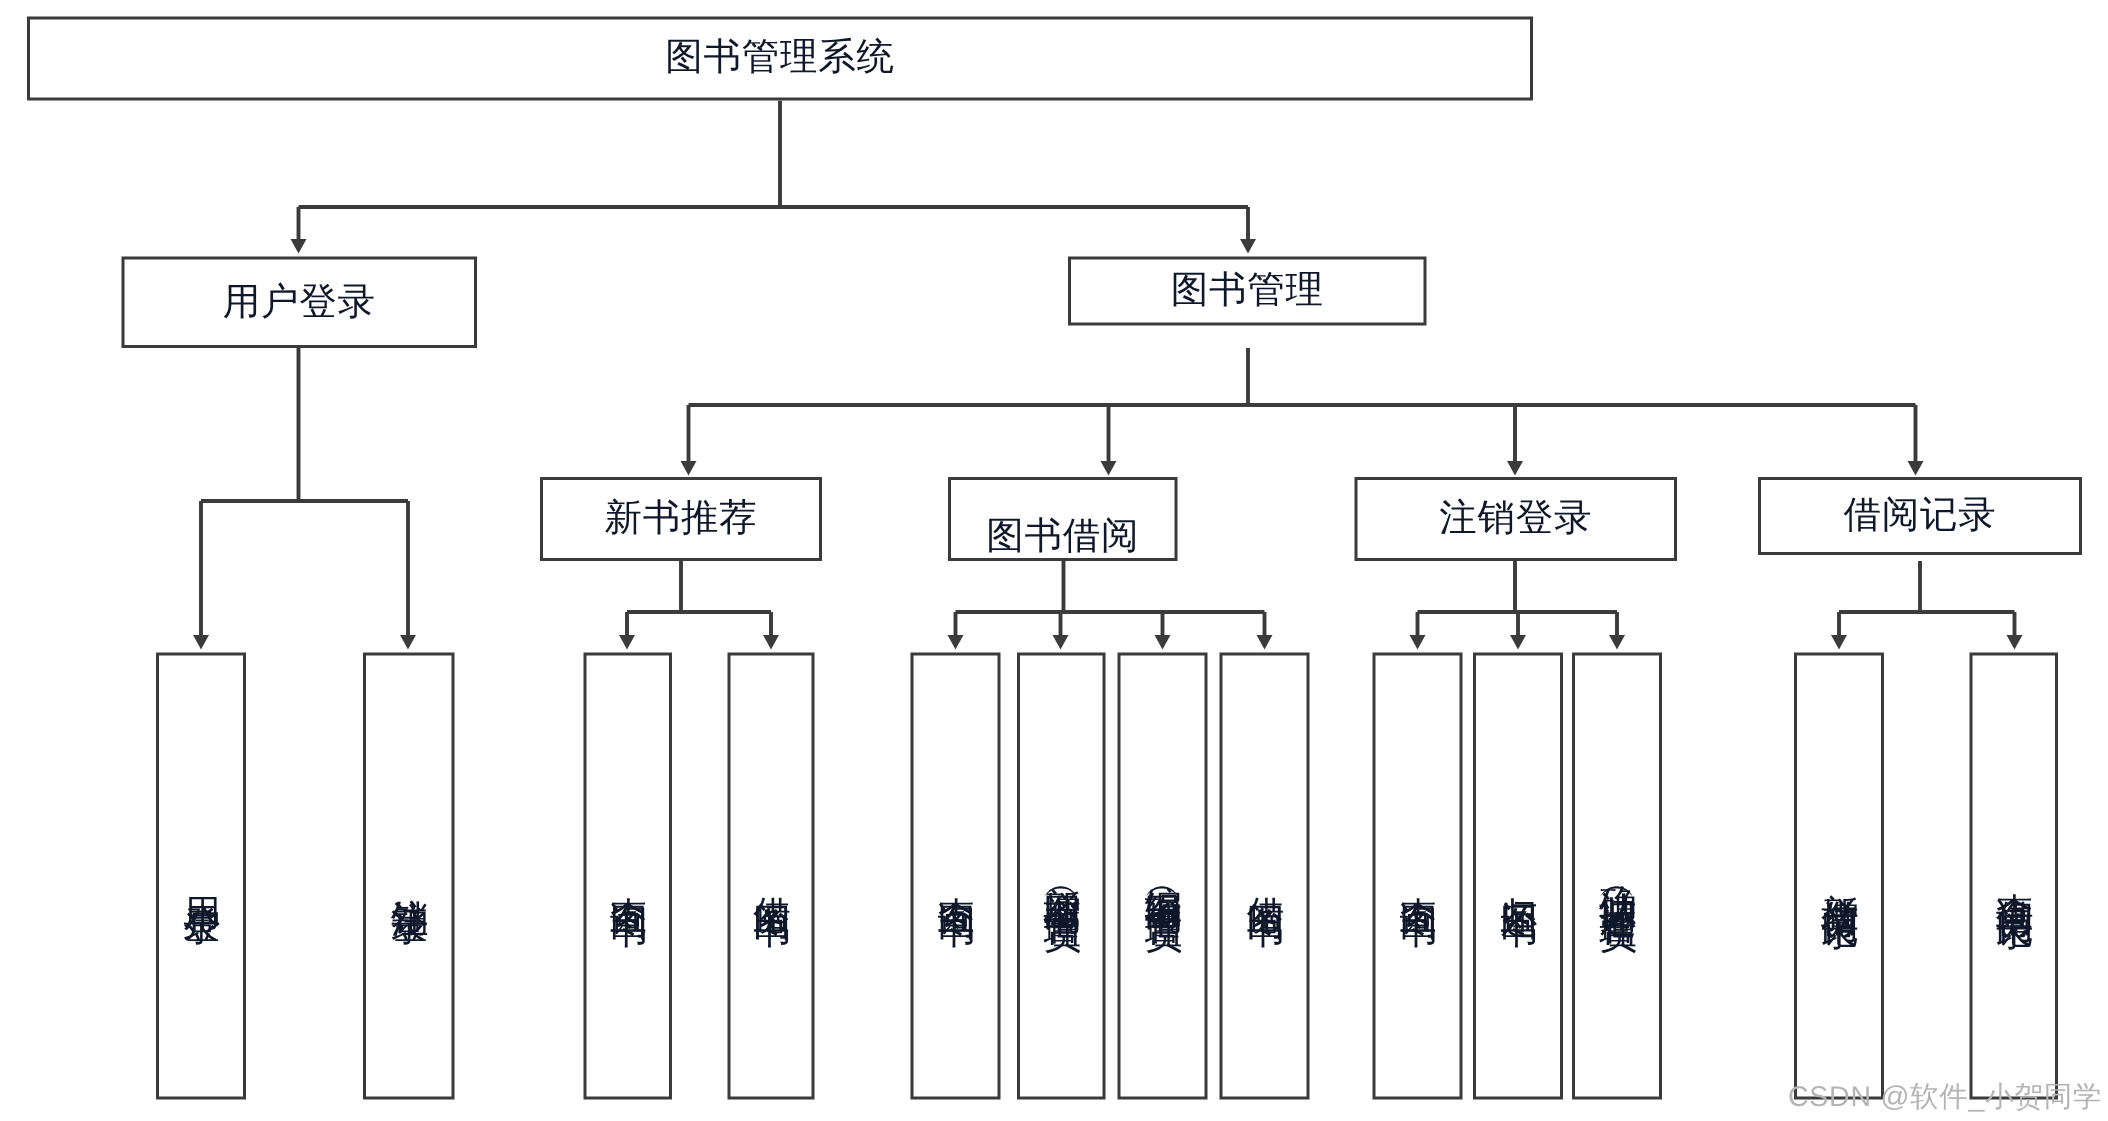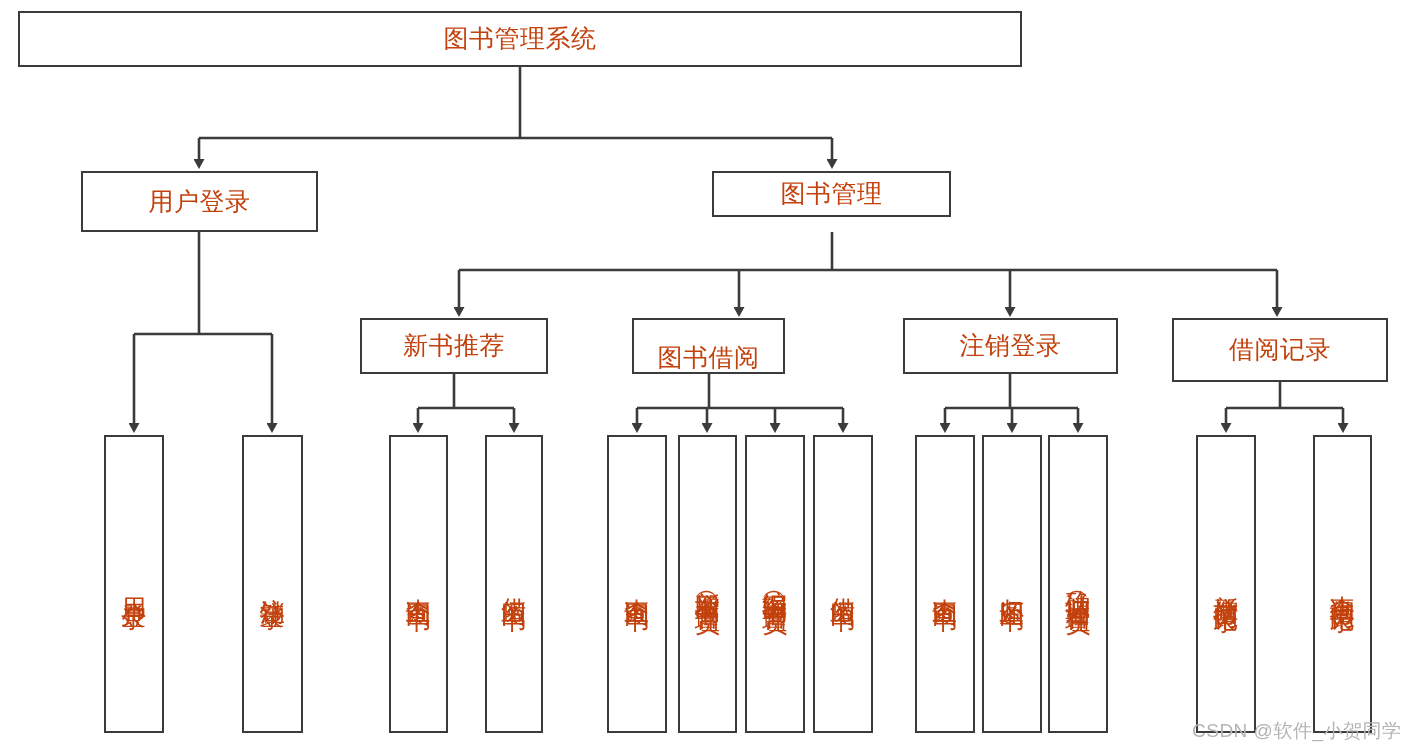--- a/index.html
+++ b/index.html
@@ -26,21 +26,21 @@
     pointer-events: none;
   }
   .node {
     position: absolute;
     box-sizing: border-box;
     background: #ffffff;
     border: 2.5px solid #3b3b3b;
     display: flex;
     align-items: center;
     justify-content: center;
-    color: #c2410c;
+    color: #0f172a;
   }
   .node .label {
     display: block;
     text-align: center;
     line-height: 1.18;
     letter-spacing: 0.5px;
   }
   .node.horiz .label {
     font-size: 25px;
   }
@@ -135,21 +135,21 @@
 
   <div class="node horiz" style="left:360px; top:318px; width:188px; height:56px;">
     <span class="label">新书推荐</span>
   </div>
   <div class="node horiz" style="left:632px; top:318px; width:153px; height:56px;align-items:flex-end;">
     <span class="label">图书借阅</span>
   </div>
   <div class="node horiz" style="left:903px; top:318px; width:215px; height:56px;">
     <span class="label">注销登录</span>
   </div>
-  <div class="node horiz" style="left:1172px; top:318px; width:216px; height:64px;">
+  <div class="node horiz" style="left:1172px; top:318px; width:216px; height:52px;">
     <span class="label">借阅记录</span>
   </div>
 
   <div class="node vert" style="left:104px; top:435px; width:60px; height:298px;">
     <span class="label">用户登录</span>
   </div>
   <div class="node vert" style="left:242px; top:435px; width:61px; height:298px;">
     <span class="label">注销登录</span>
   </div>
 

